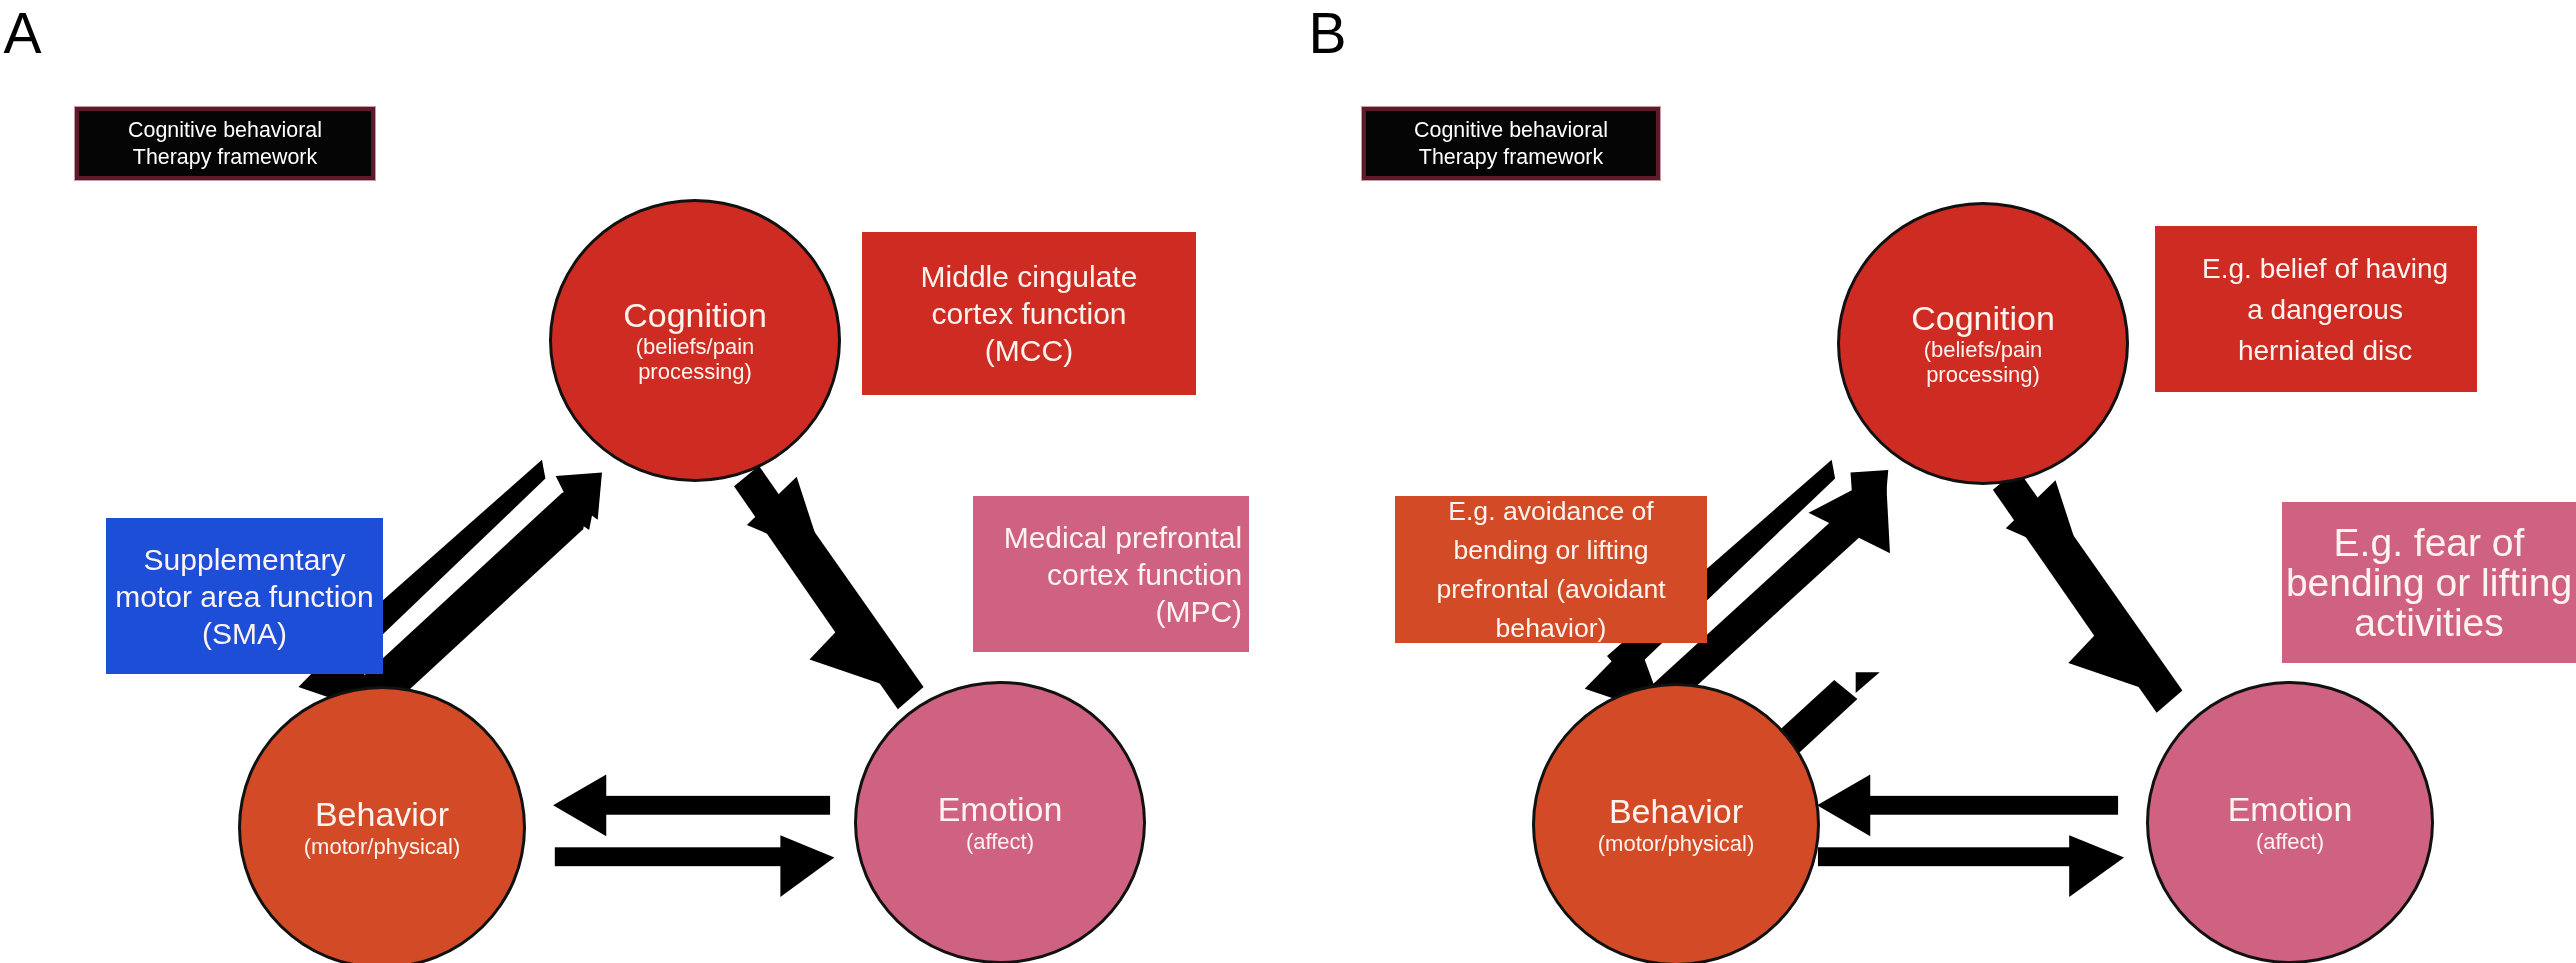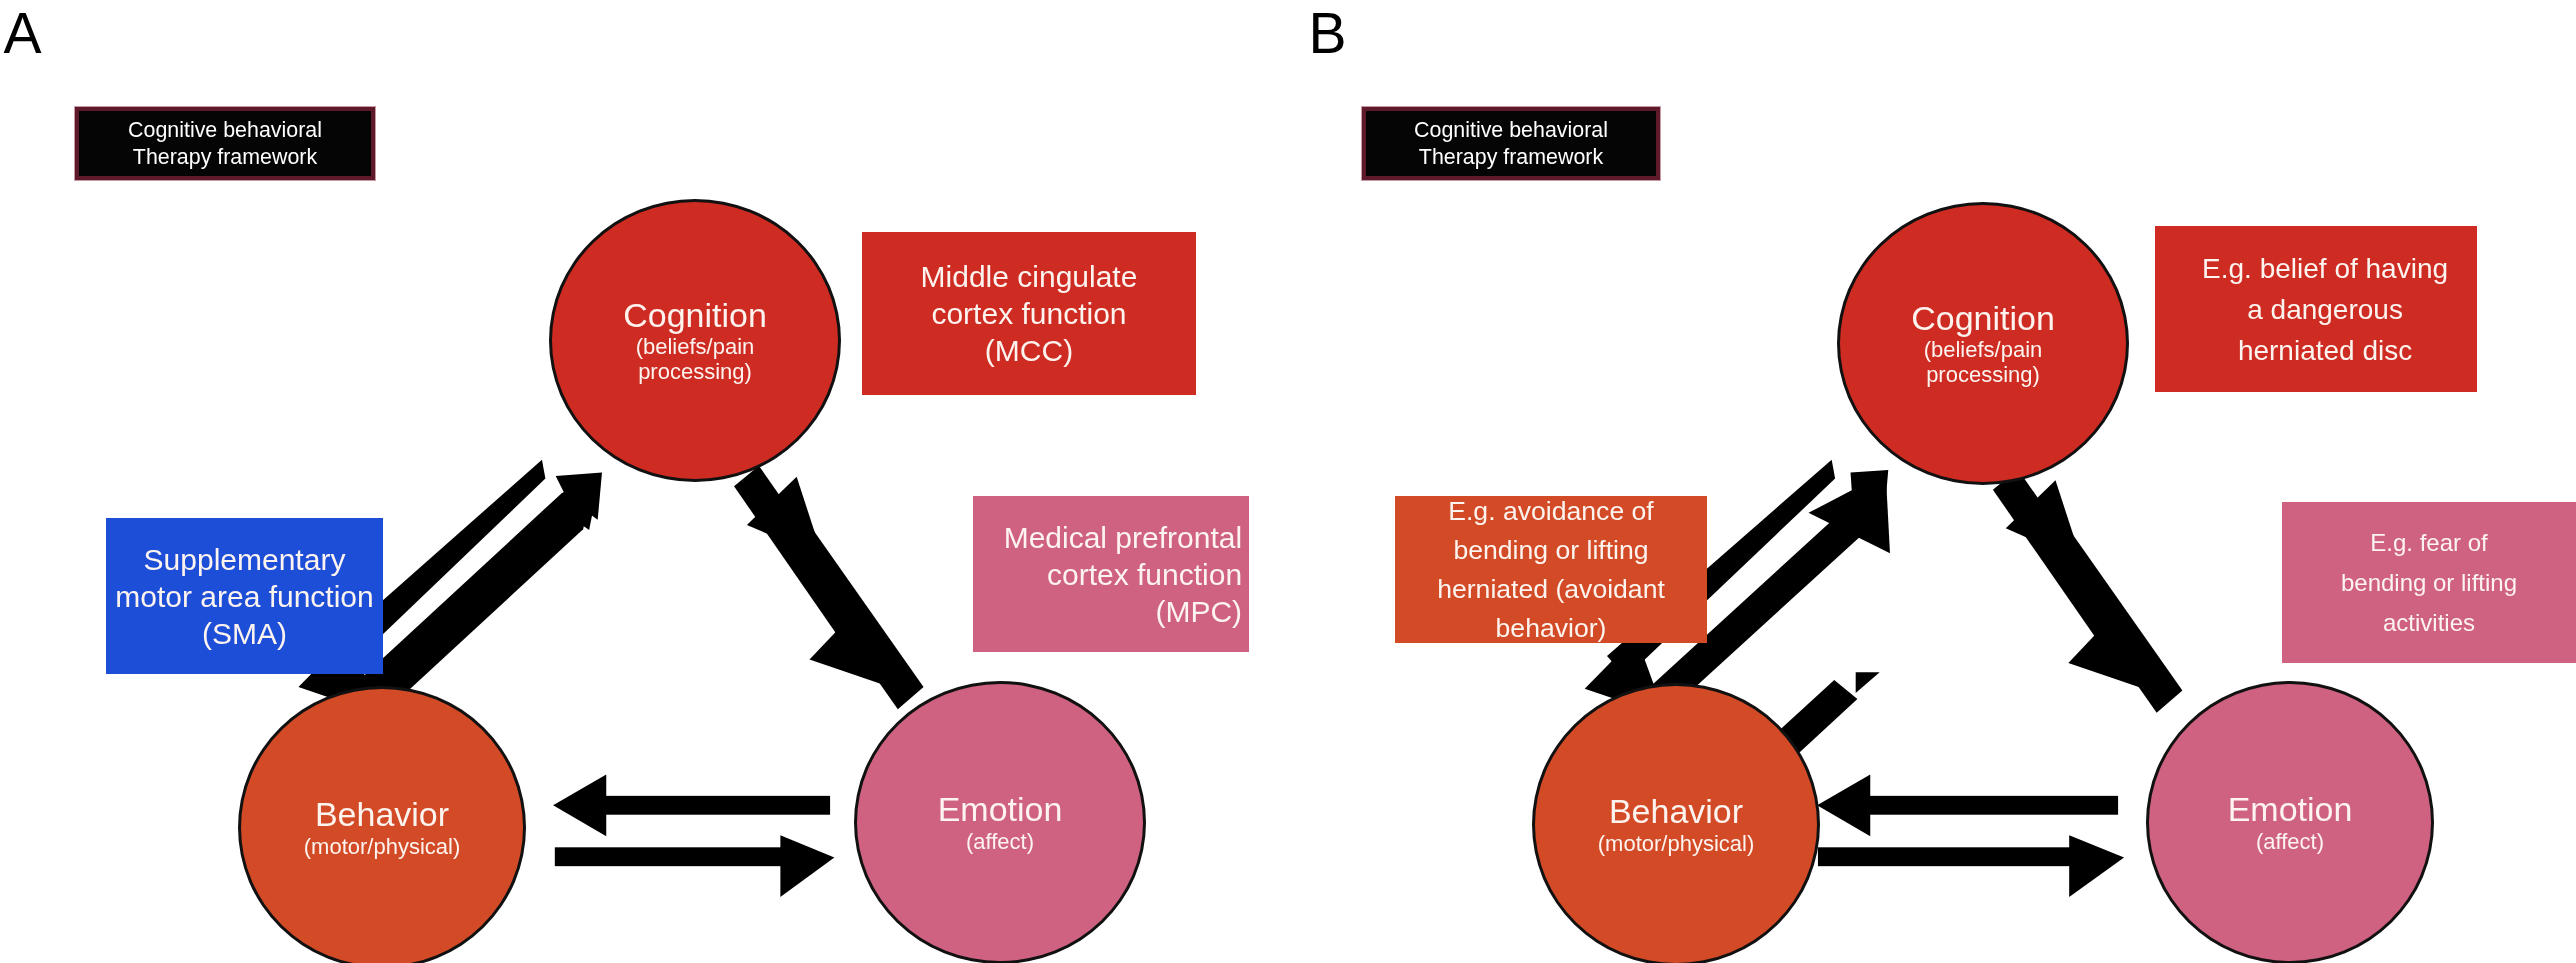--- a/index.html
+++ b/index.html
@@ -270,25 +270,25 @@
 
     <div class="callout" style="left:867px; top:226px; width:322px; height:166px; background:#CE2B22; font-size:28px; line-height:41px;padding-left:25px;">
       <span>E.g. belief of having</span>
       <span>a dangerous</span>
       <span>herniated disc</span>
     </div>
 
     <div class="callout" style="left:107px; top:496px; width:312px; height:147px; background:#D24B26; font-size:26.6px; line-height:39px;">
       <span>E.g. avoidance of</span>
       <span>bending or lifting</span>
-      <span>herniated (avoidant</span>
+      <span>prefrontal (avoidant</span>
       <span>behavior)</span>
     </div>
 
-    <div class="callout" style="left:994px; top:502px; width:294px; height:161px; background:#CF6280; font-size:24px; line-height:40px;">
+    <div class="callout" style="left:994px; top:502px; width:294px; height:161px; background:#CF6280; font-size:39px; line-height:40px;">
       <span>E.g. fear of</span>
       <span>bending or lifting</span>
       <span>activities</span>
     </div>
 
   </div>
 
 </div>
 
 

